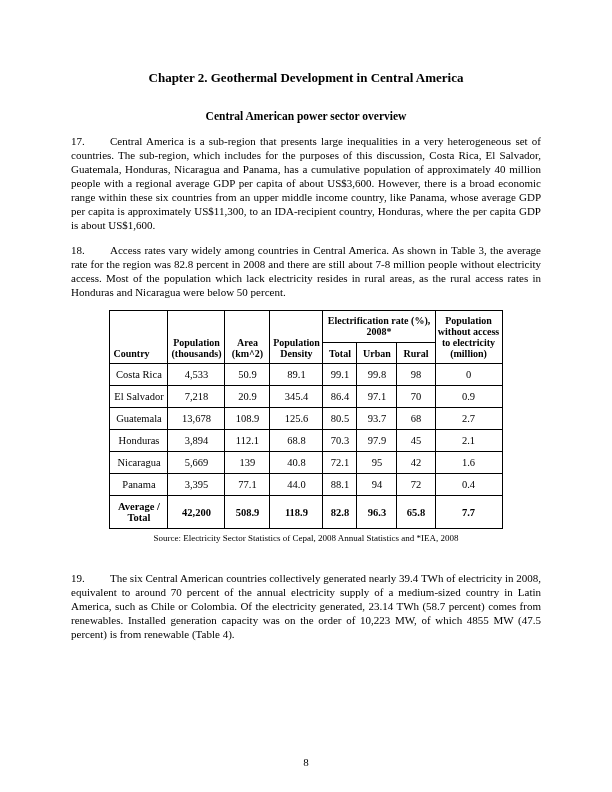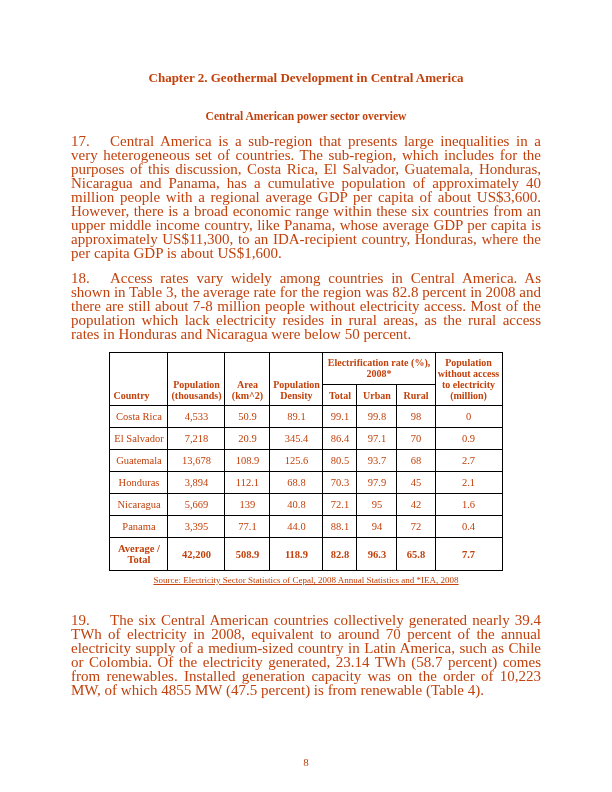--- a/index.html
+++ b/index.html
@@ -5,36 +5,36 @@
   html, body { margin: 0; padding: 0; background: #e8e8e8; }
   .page {
     width: 612px;
     height: 792px;
     margin: 0 auto;
     background: #ffffff;
     position: relative;
     box-sizing: border-box;
     padding: 62px 71px 0 71px;
     font-family: "Liberation Serif", serif;
-    color: #c2410c;
+    color: #000000;
   }
   .chapter-title {
     font-size: 13px;
     font-weight: bold;
     text-align: center;
     margin: 8px 0 24px 0;
   }
   .section-heading {
     font-size: 11.5px;
     font-weight: bold;
     text-align: center;
     margin: 0 0 12px 0;
   }
   .para {
-    font-size: 15px;
+    font-size: 11px;
     line-height: 14px;
     text-align: justify;
     margin: 0 0 11px 0;
   }
   .para-num {
     display: inline-block;
     width: 39px;
   }
   .table-caption {
     font-size: 11px;
@@ -65,21 +65,20 @@
     font-size: 10.5px;
     padding: 5px 2px;
     vertical-align: middle;
     margin-top: 21px;
   }
   tr.bold-row td { font-weight: bold; }
   .source-line {
     font-size: 9px;
     line-height: 11.5px;
     text-align: center;
-    text-decoration: underline;
   }
   .source-block { margin-top: 4px; }
   .para-after-table { margin-top: 26px; }
   .page-number {
     position: absolute;
     bottom: 24px;
     left: 0;
     right: 0;
     text-align: center;
     font-size: 11px;

